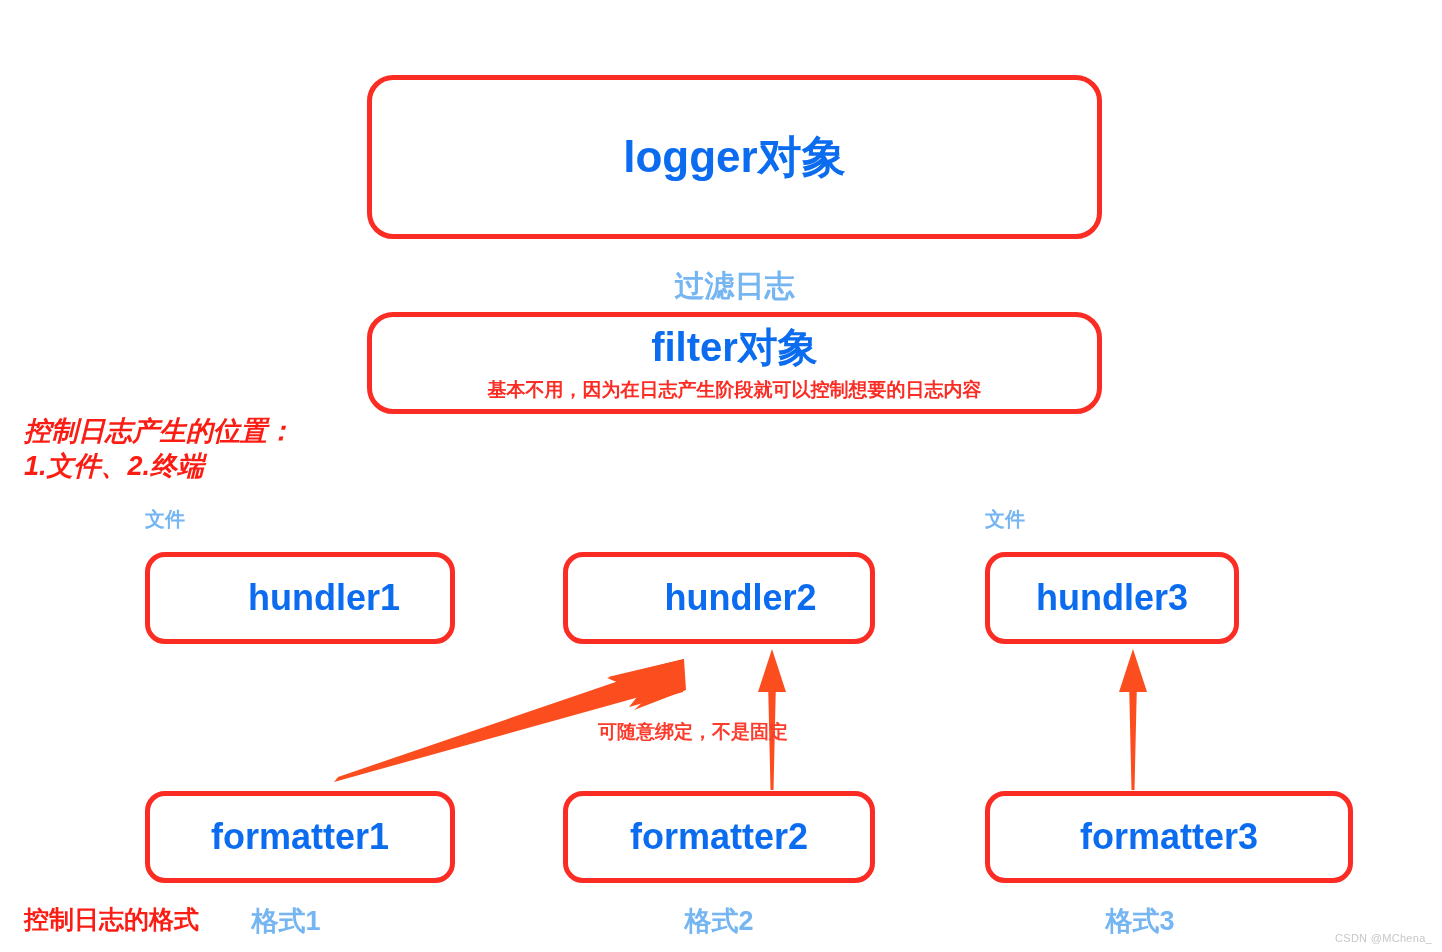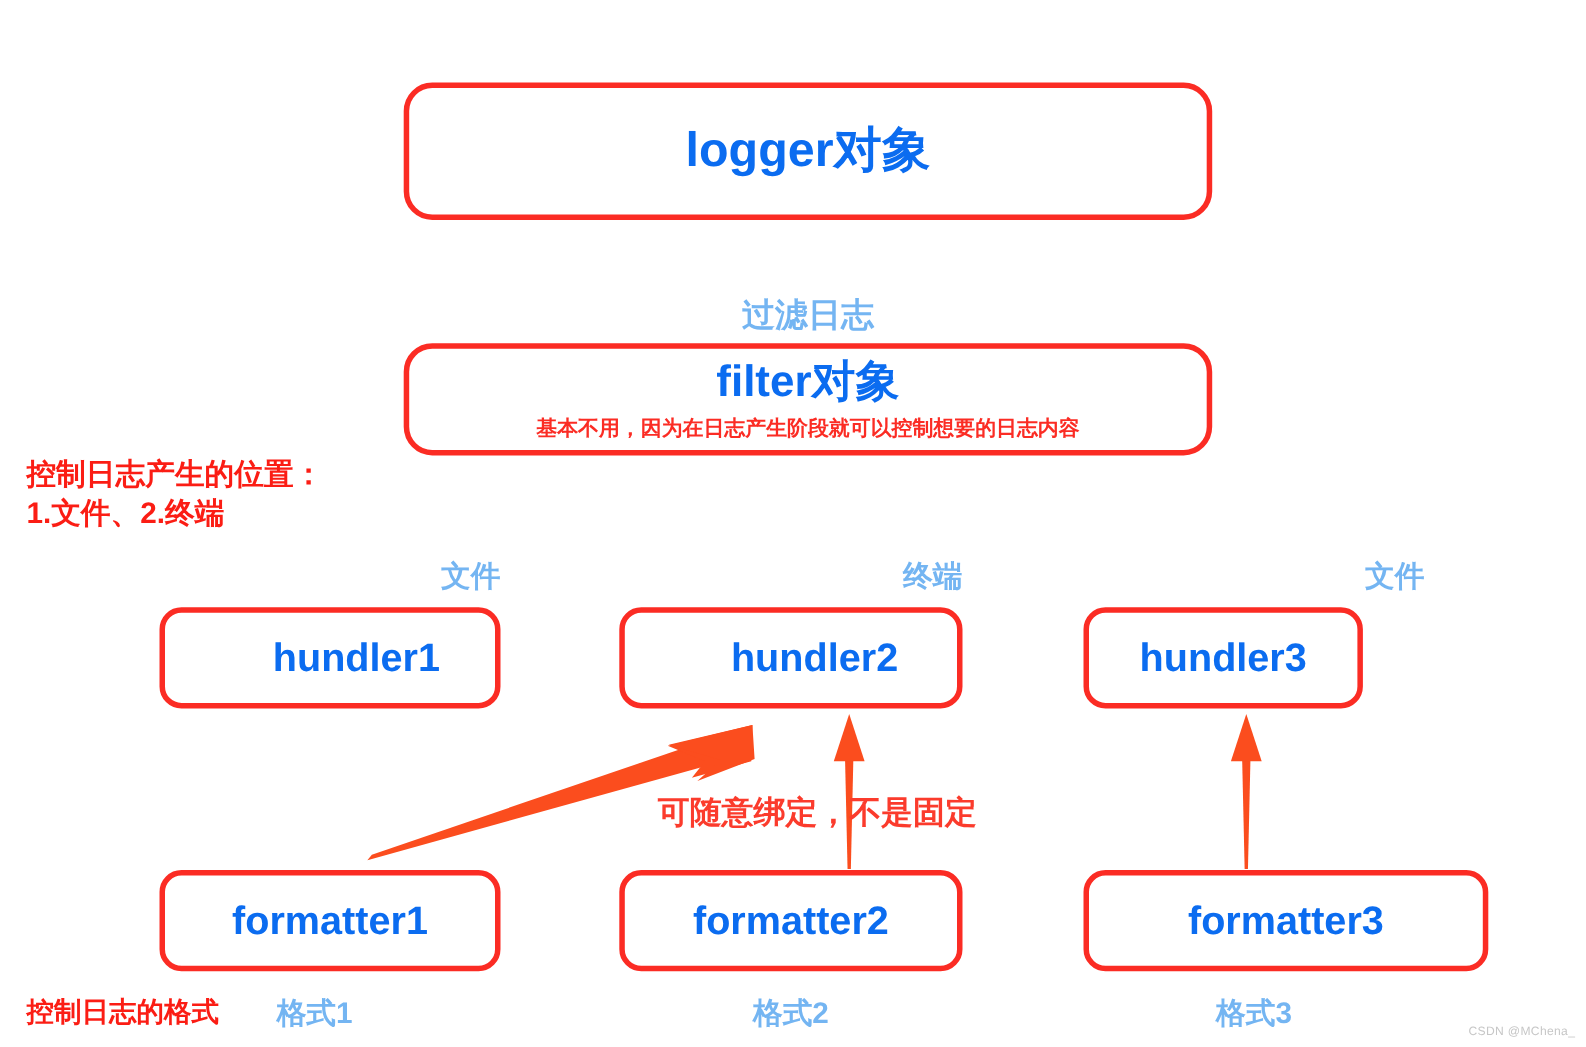--- a/index.html
+++ b/index.html
@@ -43,21 +43,21 @@
     font-weight: bold;
     font-size: 19px;
     line-height: 1.2;
     margin-top: 10px;
     white-space: nowrap;
   }
 
   
   #logger-box {
     left: 367px;  top: 75px;
-    width: 735px; height: 125px;
+    width: 735px; height: 164px;
     border-radius: 26px;
   }
   #logger-box .node-title { font-size: 44px; }
 
   #filter-box {
     left: 367px;  top: 312px;
     width: 735px; height: 102px;
     border-radius: 26px;
   }
   #filter-box .node-title { font-size: 40px; }
@@ -78,21 +78,21 @@
   .caption-blue {
     position: absolute;
     color: #74b5f2;
     font-weight: bold;
     white-space: nowrap;
     z-index: 4;
   }
   #caption-logger { left: 0; top: 27px; width: 1442px; text-align: center; font-size: 30px; }
   #caption-filter { left: 367px; top: 266px; width: 735px; text-align: center; font-size: 30px; }
 
-  .caption-handler { top: 506px; font-size: 27px; text-align: right; }
+  .caption-handler { top: 506px; font-size: 20px; text-align: left; }
   #caption-handler-1 { left: 145px; width: 310px; }
   #caption-handler-2 { left: 563px; width: 312px; }
   #caption-handler-3 { left: 985px; width: 310px; }
 
   .caption-format { top: 903px; font-size: 27px; text-align: center; }
   #caption-format-1 { left: 131px; width: 310px; }
   #caption-format-2 { left: 563px; width: 312px; }
   #caption-format-3 { left: 985px; width: 310px; }
 
   
@@ -101,28 +101,28 @@
     color: #fb1d14;
     font-weight: bold;
     white-space: nowrap;
     z-index: 4;
   }
   #note-position {
     left: 24px; top: 414px;
     font-size: 27px;
     line-height: 1.28;
   }
-  #note-position .line { display: block; }
+  #note-position .line { display: block; font-style: italic; }
   #note-format {
     left: 24px; top: 903px;
     font-size: 25px;
   }
   #note-binding {
     left: 598px; top: 719px;
-    font-size: 29px;
+    font-size: 19px;
     color: #fb3b2c;
   }
 
   
   #arrow-layer {
     position: absolute;
     left: 0; top: 0;
     width: 1442px; height: 952px;
     z-index: 2;
     pointer-events: none;
@@ -177,21 +177,20 @@
     <div class="node-title">filter对象</div>
     <div class="node-sub">基本不用，因为在日志产生阶段就可以控制想要的日志内容</div>
   </div>
 
   <div class="note-red" id="note-position">
     <span class="line">控制日志产生的位置：</span>
     <span class="line">1.文件、2.终端</span>
   </div>
 
   <div class="caption-blue caption-handler" id="caption-handler-1">文件</div>
-  <div class="caption-blue caption-handler" id="caption-handler-2">终端</div>
   <div class="caption-blue caption-handler" id="caption-handler-3">文件</div>
 
   <div class="node-box handler-box" id="handler-box-1">
     <div class="node-title">hundler1</div>
   </div>
   <div class="node-box handler-box" id="handler-box-2">
     <div class="node-title">hundler2</div>
   </div>
   <div class="node-box handler-box" id="handler-box-3">
     <div class="node-title">hundler3</div>

